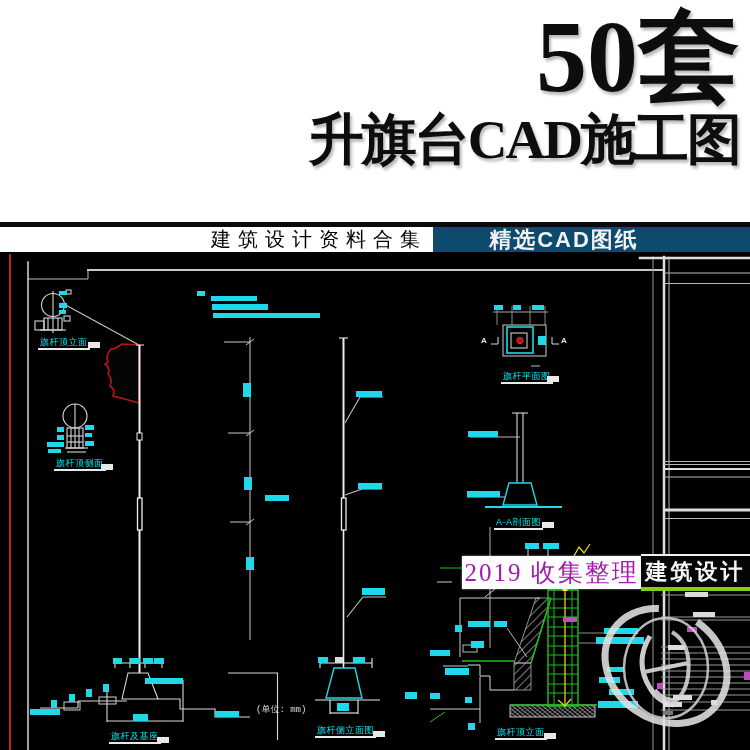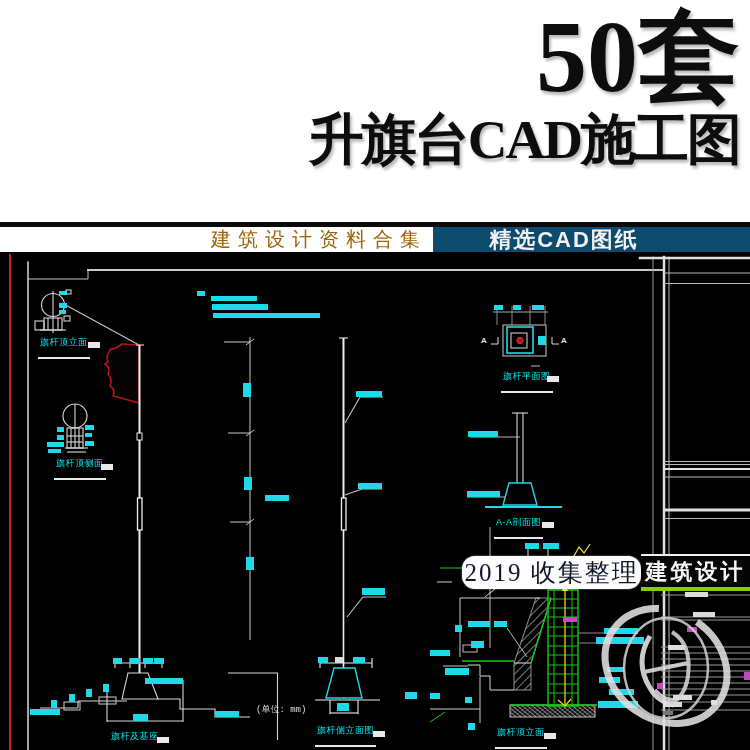--- a/index.html
+++ b/index.html
@@ -10,37 +10,37 @@
   .title-line{position:absolute;right:10px;color:#0d0d0d;
       font-family:"Liberation Serif",serif;font-weight:600;white-space:nowrap;
       text-shadow:2px 3px 3px rgba(0,0,0,.28);line-height:1;}
   #title-line1{top:6px;font-size:102px;}
   #title-line2{top:112px;font-size:55px;letter-spacing:-2px;}
   
   #banner-divider{position:absolute;left:0;top:222px;width:750px;height:5px;background:#0a0a0a;}
   #banner-row{position:absolute;left:0;top:227px;width:750px;height:25px;background:#fff;}
   #banner-left{position:absolute;left:0;top:0;width:433px;height:25px;display:flex;
       align-items:center;justify-content:flex-end;padding-right:6px;box-sizing:border-box;
-      color:#a16207;font-family:"Liberation Serif",serif;font-size:20px;letter-spacing:7px;white-space:nowrap;}
+      color:#000000;font-family:"Liberation Serif",serif;font-size:20px;letter-spacing:7px;white-space:nowrap;}
   #banner-right{position:absolute;left:433px;top:0;width:317px;height:25px;background:#0c4a6e;
       display:flex;align-items:center;justify-content:center;padding-right:55px;box-sizing:border-box;
       color:#f2f2f2;font-weight:bold;font-size:22px;letter-spacing:2px;white-space:nowrap;}
   
   #cad-area{position:absolute;left:0;top:252px;width:750px;height:498px;background:#000;}
   #cad-svg{position:absolute;left:0;top:0;}
   .cadlabel{position:absolute;color:#00e5ee;font-size:9px;line-height:10px;white-space:nowrap;
-      border-bottom:2px solid #e8e8e8;padding:0 2px 10px 2px;letter-spacing:0.5px;}
+      border-bottom:2px solid #e8e8e8;padding:0 2px 1px 2px;letter-spacing:0.5px;}
   .lblbox{position:absolute;width:12px;height:6px;background:#e8e8e8;}
   .whitenote{position:absolute;color:#dcdcdc;font-size:9px;line-height:10px;white-space:nowrap;}
   .a-mark{position:absolute;color:#e0e0e0;font-size:8px;line-height:8px;font-weight:bold;}
   
   #year-badge{position:absolute;left:462px;top:304px;width:179px;height:33px;background:#fdfdfd;
-      display:flex;align-items:center;justify-content:center;color:#0f172a;
+      display:flex;align-items:center;justify-content:center;color:#a21caf;
       font-family:"Liberation Serif",serif;font-size:25px;letter-spacing:2px;white-space:nowrap;
-      box-shadow:0 0 2px rgba(255,255,255,.6);border-radius:13px;}
+      box-shadow:0 0 2px rgba(255,255,255,.6);}
   #brand-badge{position:absolute;left:641px;top:302px;width:109px;height:37px;background:#050505;
       border-top:2px solid #f0f0f0;border-bottom:4px solid #84cc16;box-sizing:border-box;
       display:flex;align-items:center;justify-content:center;color:#f5f5f5;
       font-size:22px;font-weight:bold;letter-spacing:3px;white-space:nowrap;}
 </style>
 </head>
 <body>
 
 <div id="title-area">
   <div id="title-line1" class="title-line">50套</div>

